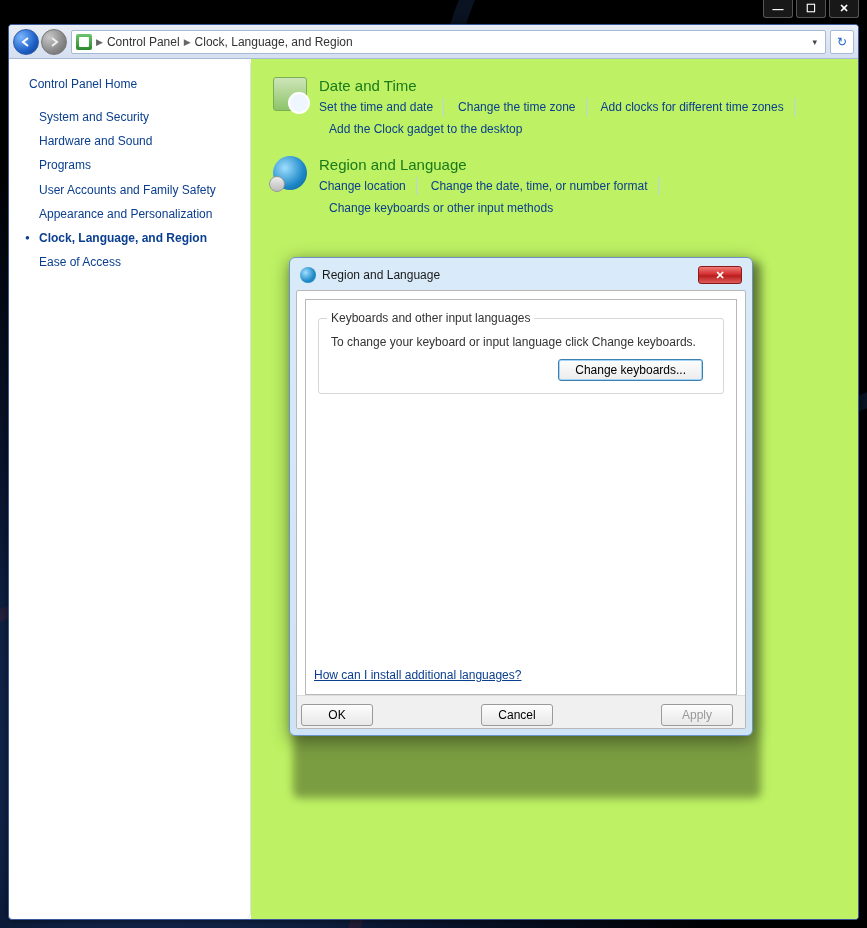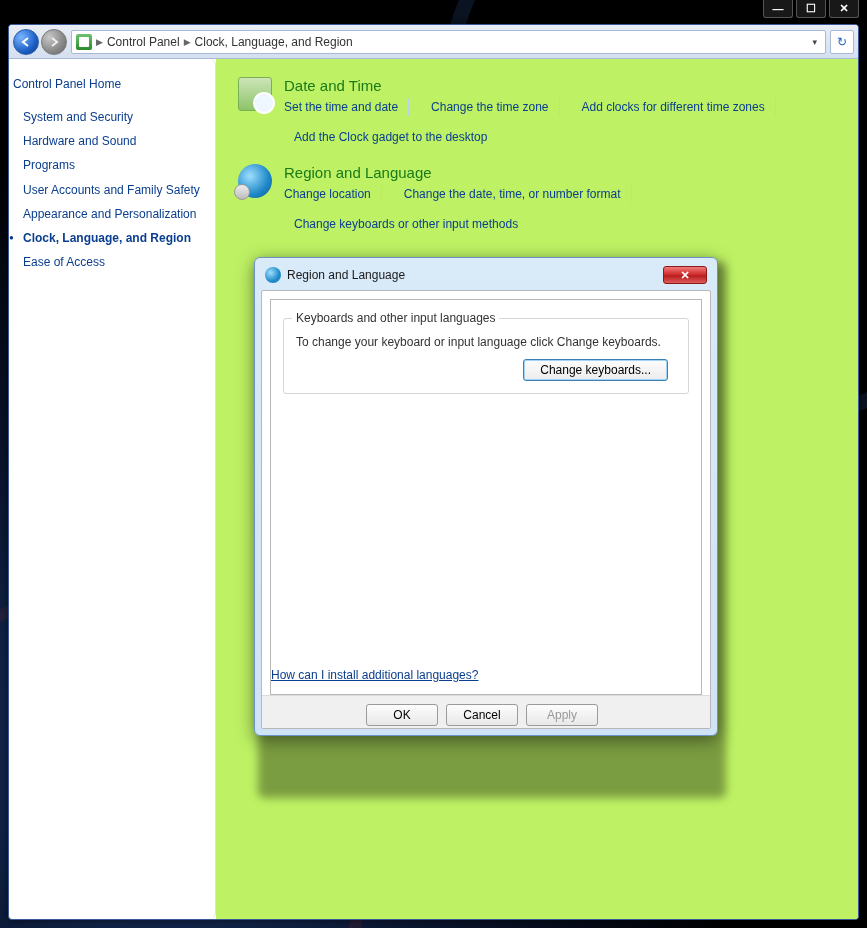--- a/index.html
+++ b/index.html
@@ -144,24 +144,24 @@
     }
     .search-box .mag { color: #2a5caa; font-size: 13px;}
 
     
     .body-split {
       flex: 1;
       display: flex;
       overflow: hidden;
     }
     .sidebar {
-      width: 207px;
+      width: 242px;
       background: #fff;
       border-right: 1px solid #e0e0e0;
-      padding: 18px 10px 10px 4px;
+      padding: 18px 10px 10px 20px;
       border-radius: 6px;
     }
     .sidebar .home {
       color: #0a3e8e;
       font-size: 12px;
       margin-bottom: 14px;
       display:block;
     }
     .sidebar ul { list-style: none; }
     .sidebar li {
@@ -217,21 +217,21 @@
     }
     .cat-icon.globe::after{
       content:""; position:absolute; width:14px;height:14px; background:linear-gradient(#eee,#bbb);
       border-radius:50%; bottom:-2px; left:-4px; border:1px solid #999;
     }
     .cat-body .cat-title {
       color: #1a7a1a;
       font-size: 15px;
       margin-bottom: 4px;
     }
-    .tasks { display: flex; flex-wrap: wrap; gap: 12px; }
+    .tasks { display: flex; flex-wrap: wrap; gap: 4px; }
     .tasks a {
       color: #0a3e8e;
       font-size: 12px;
       text-decoration: none;
       padding: 0 10px;
       border-right: 1px solid #bcd0e8;
       line-height: 1.5;
     }
     .tasks a:first-child { padding-left: 0;}
     .tasks a:last-child { border-right: none;}
@@ -347,25 +347,25 @@
     .help-link {
       display: inline-block;
       color: #0a3e8e;
       font-size: 12px;
       text-decoration: underline;
       margin-top: 8px;
       cursor: pointer;
     }
     .bottom-link {
       position: absolute;
-      bottom: 12px; left: 0;
+      bottom: 12px; left: 8px;
     }
     .dlg-footer {
       display: flex;
-      justify-content: center;
+      justify-content: space-between;
       gap: 8px;
       padding: 8px 4px 2px 4px;
       background: #f0f0f0;
       border-top: 1px solid #ddd;
       margin: 0 -8px -8px -8px;
       padding-right: 12px;
     }
     .dlg-footer button {
       min-width: 72px;
       padding: 3px 12px;

